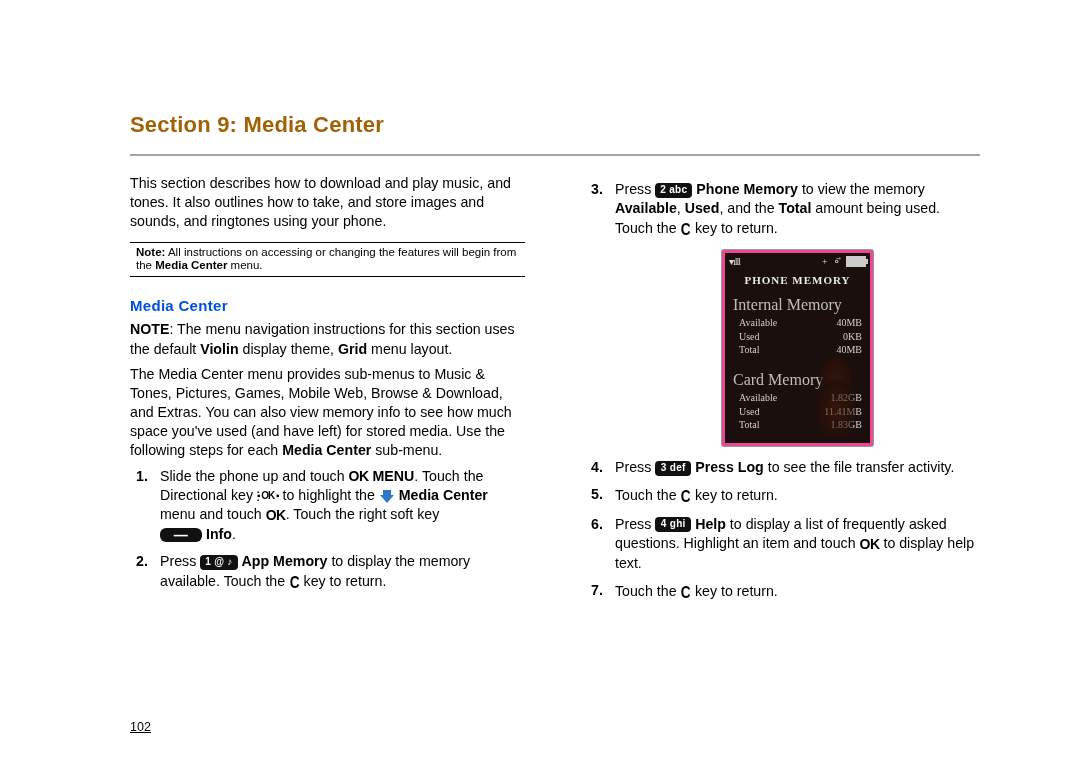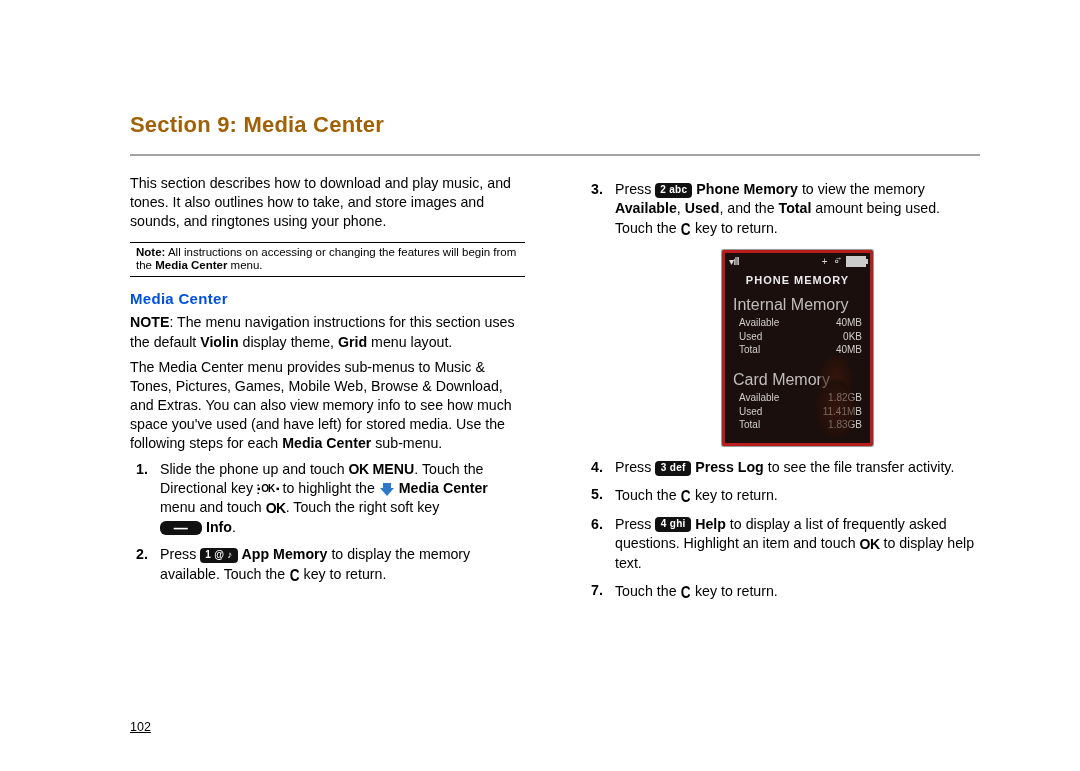--- a/index.html
+++ b/index.html
@@ -26,21 +26,21 @@
   }
   .cols{display:flex;gap:60px}
   .col{width:412px;font-size:14.2px;line-height:1.35}
   .intro{margin-bottom:10px}
   .note-box{
     border-top:1.8px solid #000;
     border-bottom:1.8px solid #000;
     padding:3px 0 3px 6px;
     font-size:11.5px;
     line-height:1.2;
-    margin:6px 0 12px 0;
+    margin:6px 0 19px 0;
   }
   .note-box .indent{padding-left:22px;display:block}
   .sub-title{
     font-family:Arial,Helvetica,sans-serif;
     font-weight:900;
     font-size:15px;
     color:#0050e0;
     margin:6px 0 4px 0;
     letter-spacing:0.3px;
   }
@@ -94,23 +94,23 @@
   }
   .dl-icon::after{
     content:"";position:absolute;top:5px;left:1px;width:0;height:0;
     border-left:7px solid transparent;border-right:7px solid transparent;
     border-top:8px solid #2e77c9;
   }
 
   
   .phone{
     width:145px;height:190px;margin:10px auto 12px auto;
-    background:#1a0f0d;border:3px solid #b91c1c;border-radius:2px;
+    background:#1a0f0d;border:3px solid #ec4899;border-radius:2px;
     box-shadow:0 0 0 1px #999;
-    position:relative;font-family:Liberation Sans, sans-serif;color:#d9d9d9;
+    position:relative;font-family:Liberation Serif, serif;color:#d9d9d9;
   }
   .ph-status{
     height:18px;display:flex;align-items:center;justify-content:space-between;
     padding:0 4px;font-size:10px;
   }
   .ph-status .left{letter-spacing:-1px}
   .ph-status .right{display:flex;gap:5px;align-items:center}
   .bt{font-size:10px}
   .batt{
     display:inline-block;width:18px;height:9px;border:1px solid #ccc;position:relative;

